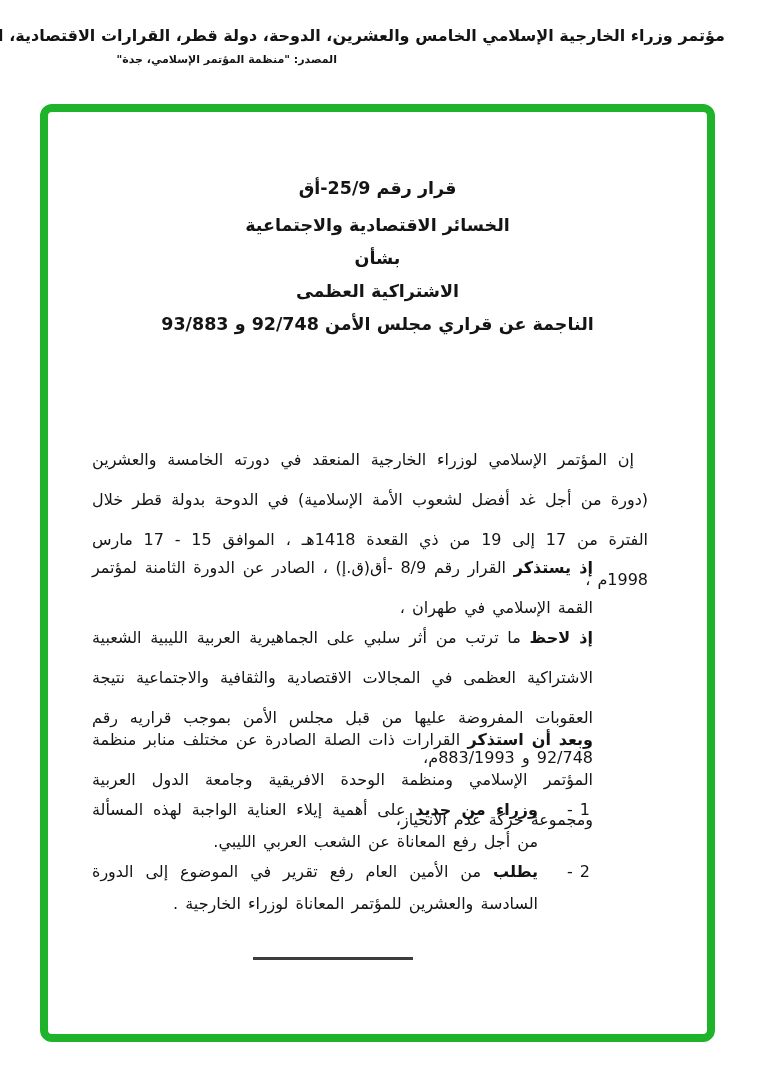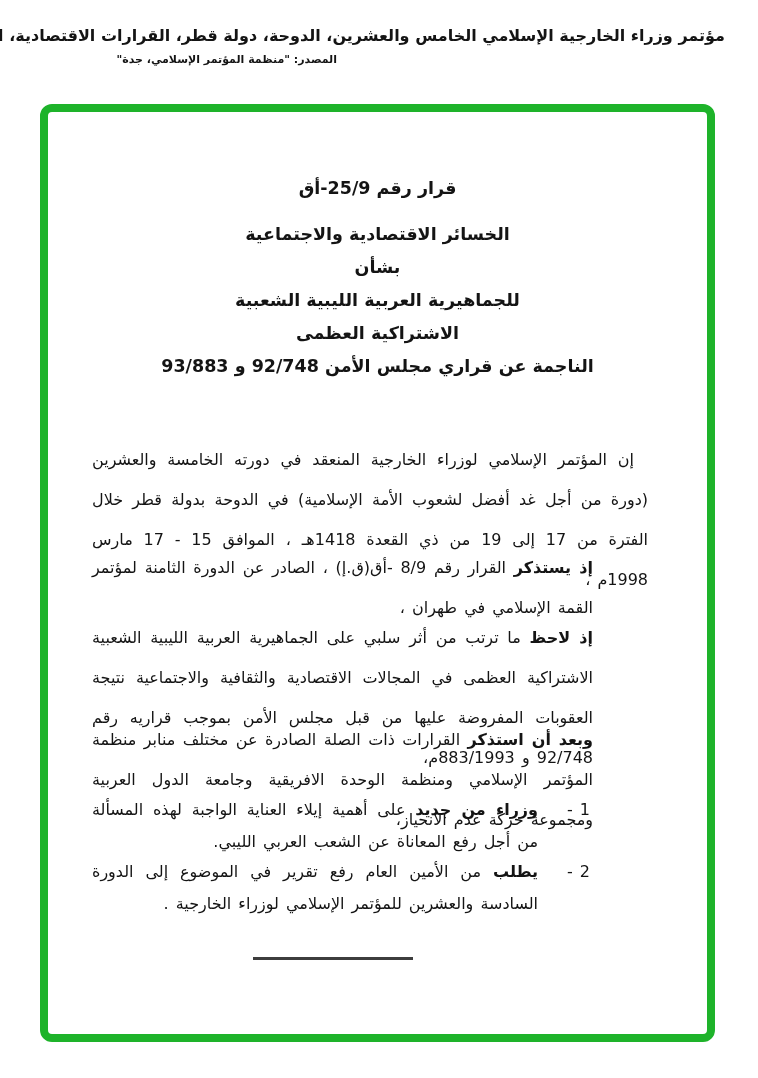--- a/index.html
+++ b/index.html
@@ -17,21 +17,21 @@
   }
   .frame{
     position:absolute;left:40px;top:104px;width:675px;height:938px;
     border:8px solid #1eb32a;border-radius:12px;box-sizing:border-box;
     background:transparent;
   }
   .title{
     position:absolute;top:172px;left:40px;width:675px;text-align:center;
     direction:rtl;font-weight:bold;font-size:17.5px;line-height:33px;
   }
-  .title .t0{margin-bottom:13px;}
+  .title .t0{margin-bottom:4px;}
   .para{
     position:absolute;right:110px;width:556px;direction:rtl;
     text-align:justify;font-size:16px;line-height:40px;word-spacing:2px;
     box-sizing:border-box;
   }
   .p1{top:440px;text-indent:14px;}
   .p2{top:548px;padding-right:55px;}
   .p3{top:618px;padding-right:55px;}
   .p4{top:720px;padding-right:55px;}
   .lead{font-weight:bold;margin-top:44px;}
@@ -56,21 +56,20 @@
 
 <div class="hdr1">مؤتمر وزراء الخارجية الإسلامي الخامس والعشرين، الدوحة، دولة قطر، القرارات الاقتصادية، القرار الرقم ٢٥/٩-أق</div>
 <div class="hdr2">المصدر:  "منظمة المؤتمر الإسلامي، جدة"</div>
 
 <div class="frame"></div>
 
 <div class="title">
   <div class="t0">قرار رقم 25/9-أق</div>
   <div>الخسائر الاقتصادية والاجتماعية</div>
   <div>بشأن</div>
-  <div>للجماهيرية العربية الليبية الشعبية</div>
   <div>الاشتراكية العظمى</div>
   <div>الناجمة عن قراري مجلس الأمن 92/748 و 93/883</div>
 </div>
 
 <div class="para p1">
   <span class="lead"></span><span>إن المؤتمر الإسلامي لوزراء الخارجية المنعقد في دورته الخامسة والعشرين (دورة من أجل غد أفضل لشعوب الأمة الإسلامية) في الدوحة بدولة قطر خلال الفترة من 17 إلى 19 من ذي القعدة 1418هـ ، الموافق 15 - 17 مارس 1998م ،</span>
 </div>
 
 <div class="para p2">
   <span class="lead">إذ يستذكر</span><span> القرار رقم 8/9 -أق(ق.إ) ، الصادر عن الدورة الثامنة لمؤتمر القمة الإسلامي في طهران ،</span>
@@ -84,16 +83,16 @@
   <span class="lead">وبعد أن استذكر</span><span> القرارات ذات الصلة الصادرة عن مختلف منابر منظمة المؤتمر الإسلامي ومنظمة الوحدة الافريقية وجامعة الدول العربية ومجموعة حركة عدم الانحياز،</span>
 </div>
 
 <div class="item i1">
   <span class="item-num">1 -</span>
   <span class="lead">وزراء من جديد</span><span> على أهمية إيلاء العناية الواجبة لهذه المسألة من أجل رفع المعاناة عن الشعب العربي الليبي.</span>
 </div>
 
 <div class="item i2">
   <span class="item-num">2 -</span>
-  <span class="lead">يطلب</span><span> من الأمين العام رفع تقرير في الموضوع إلى الدورة السادسة والعشرين للمؤتمر الإسلامي لوزراء الخارجية .</span>
+  <span class="lead">يطلب</span><span> من الأمين العام رفع تقرير في الموضوع إلى الدورة السادسة والعشرين للمؤتمر المعاناة لوزراء الخارجية .</span>
 </div>
 
 <div class="divider"></div>
 
 </body></html>

